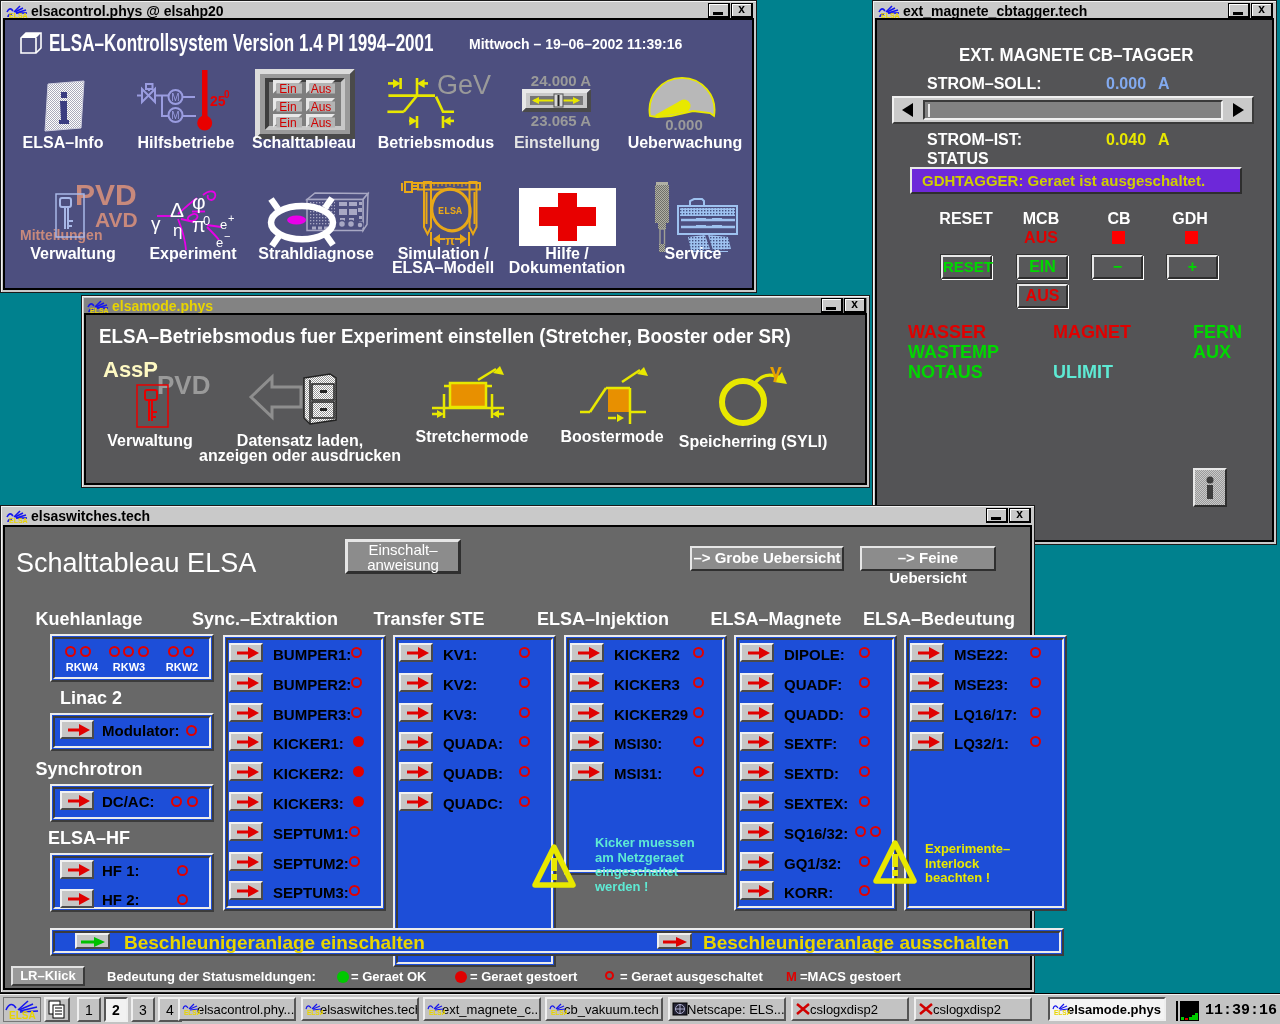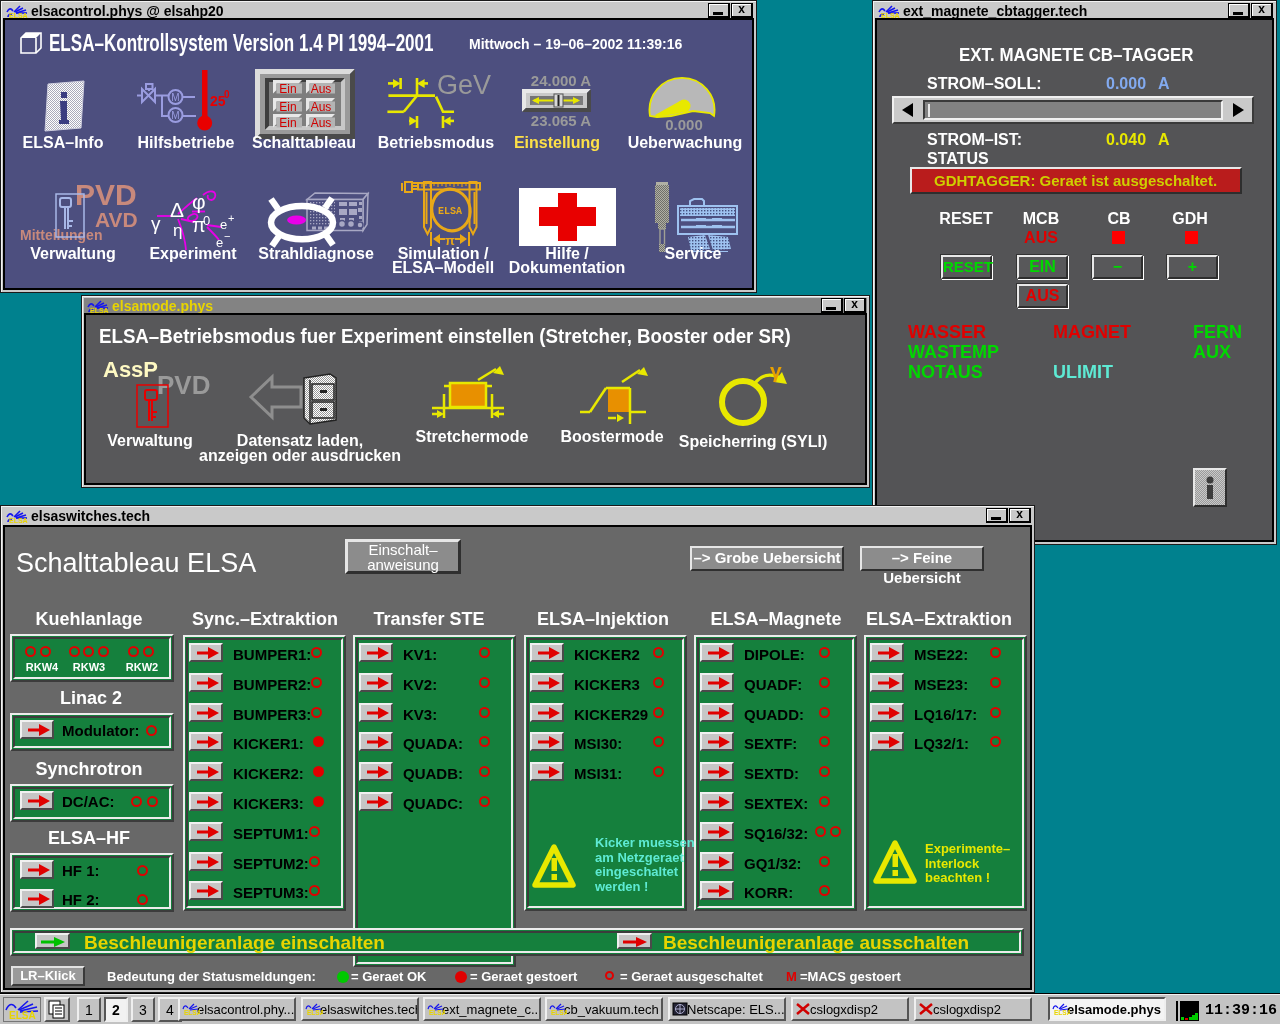--- a/index.html
+++ b/index.html
@@ -7,21 +7,21 @@
   body { background:#00818e; font-family:"Liberation Sans", sans-serif; position:relative; }
   .abs { position:absolute; }
   .win { position:absolute; background:#c9c9c9; border:1px solid #1a1a1a; box-shadow: inset 1px 1px 0 #f2f2f2; }
   .tbar { position:absolute; left:2px; top:2px; right:2px; height:16px; }
   .ttxt { position:absolute; left:28px; top:0px; font-size:14px; font-weight:bold; color:#000; letter-spacing:0px; }
   .tbtns { position:absolute; right:1px; top:0px; }
   .tbtn { display:inline-block; width:22px; height:15px; background:#c9c9c9; border:2px solid #000; border-left-width:1px; border-top-width:1px; position:relative; margin-left:1px; vertical-align:top; box-shadow: inset 1px 1px 0 #fff; }
   .content { position:absolute; left:2px; right:2px; bottom:2px; border:2px solid #000; }
   .elsaicon { width:22px; height:15px; position:absolute; left:3px; top:1px; }
   
-  .panel { position:absolute; background:#15803d; border:2px solid; border-color:#ececec #3c3c3c #3c3c3c #ececec; }
+  .panel { position:absolute; background:#1d4ed8; border:2px solid; border-color:#ececec #3c3c3c #3c3c3c #ececec;margin-left:40px; }
   .panel::before { content:''; position:absolute; left:1px; top:1px; right:1px; bottom:1px; border:2px solid; border-color:#3c3c3c #ececec #ececec #3c3c3c; pointer-events:none; }
   .hdr { position:absolute; color:#fff; font-weight:bold; font-size:18px; white-space:nowrap; transform:translateX(-50%); }
   .arrbtn { position:absolute; width:34px; height:19px; background:#c6c6c6; border:2px solid; border-color:#f0f0f0 #4a4a4a #4a4a4a #f0f0f0; }
   .arrbtn svg { position:absolute; left:3px; top:2px; }
   .rowlab { position:absolute; font-size:15px; font-weight:bold; color:#000; white-space:nowrap; }
   .circ { position:absolute; width:11px; height:11px; border-radius:50%; border:2.5px solid #e00000; }
   .circ.fill { background:#e00000; border-color:#e00000; }
   .whead { position:absolute; color:#fff; font-weight:bold; font-size:16px; white-space:nowrap; }
   .glab { position:absolute; font-weight:bold; font-size:16px; white-space:nowrap; }
   .btn3d { position:absolute; background:#58585a; border:2px solid; border-color:#e8e8e8 #2e2e2e #2e2e2e #e8e8e8; box-shadow:1px 1px 0 #fff, -1px -1px 0 #333; text-align:center; font-weight:bold; }
@@ -62,21 +62,21 @@
         </div>
         <div class="abs" style="right:2px;top:2px;width:20px;height:16px;"><svg width="20" height="16">
               <polygon points="5,1 16,8 5,15" fill="#000"></polygon>
             </svg></div>
       </div>
     </div>
     <div class="whead" style="left:50px;top:111px;">STROM–IST:</div>
     <div class="glab" style="left:229px;top:111px;color:#e8e800;">0.040</div>
     <div class="glab" style="left:281px;top:111px;color:#e8e800;">A</div>
     <div class="whead" style="left:50px;top:130px;">STATUS</div>
-    <div class="abs" style="left:33px;top:147px;width:332px;height:27px;background:#b91c1c;border:2px solid;border-color:#e8e8e8 #2e2e2e #2e2e2e #e8e8e8;padding-left:12px;">
+    <div class="abs" style="left:33px;top:147px;width:332px;height:27px;background:#6d28d9;border:2px solid;border-color:#e8e8e8 #2e2e2e #2e2e2e #e8e8e8;">
       <div style="font-size:15px;font-weight:bold;color:#cfcf00;padding:3px 0 0 10px;">GDHTAGGER: Geraet ist ausgeschaltet.</div>
     </div>
     <div class="whead" style="left:89px;top:190px;transform:translateX(-50%);">RESET</div>
     <div class="whead" style="left:164px;top:190px;transform:translateX(-50%);">MCB</div>
     <div class="whead" style="left:242px;top:190px;transform:translateX(-50%);">CB</div>
     <div class="whead" style="left:313px;top:190px;transform:translateX(-50%);">GDH</div>
     <div class="glab" style="left:164px;top:209px;transform:translateX(-50%);color:#e00000;">AUS</div>
     <div class="abs" style="left:235px;top:211px;width:13px;height:13px;background:#f00;"></div>
     <div class="abs" style="left:308px;top:211px;width:13px;height:13px;background:#f00;"></div>
     <div class="btn3d" style="left:64px;top:235px;width:51px;height:24px;color:#00d800;font-size:15px;line-height:20px;">RESET</div>
@@ -231,21 +231,21 @@
         <div style="position: absolute; left: 642px; top: 51px; width: 72px; height: 66px;"><svg width="72" height="66" viewBox="0 0 72 66">
             <path d="M3,45 A32.5 32.5 0 1 1 67,45 L63,42 L46,40 L24,45 L10,46 Z" fill="#b8b8b8" stroke="#e8e800" stroke-width="1.8"></path>
             <polygon points="8,44 33,30 41,32 42,38 33,42 10,46" fill="#e8e800"></polygon>
             <circle cx="37" cy="35" r="6.5" fill="#e8e800"></circle>
           </svg></div>
         <div style="position: absolute; left: 679px; top: 98px; transform: translateX(-50%); color: rgb(154, 154, 154); font-weight: bold; font-size: 15px; white-space: nowrap; text-align: center; line-height: 14px;">0.000</div>
         <div style="position: absolute; left: 58px; top: 116px; transform: translateX(-50%); color: rgb(255, 255, 255); font-weight: bold; font-size: 16px; white-space: nowrap; text-align: center; line-height: 14px;">ELSA–Info</div>
         <div style="position: absolute; left: 181px; top: 116px; transform: translateX(-50%); color: rgb(255, 255, 255); font-weight: bold; font-size: 16px; white-space: nowrap; text-align: center; line-height: 14px;">Hilfsbetriebe</div>
         <div style="position: absolute; left: 299px; top: 116px; transform: translateX(-50%); color: rgb(255, 255, 255); font-weight: bold; font-size: 16px; white-space: nowrap; text-align: center; line-height: 14px;">Schalttableau</div>
         <div style="position: absolute; left: 431px; top: 116px; transform: translateX(-50%); color: rgb(255, 255, 255); font-weight: bold; font-size: 16px; white-space: nowrap; text-align: center; line-height: 14px;">Betriebsmodus</div>
-        <div style="position: absolute; left: 552px; top: 116px; transform: translateX(-50%); color: #fde047; font-weight: bold; font-size: 16px; white-space: nowrap; text-align: right; line-height: 14px;">Einstellung</div>
+        <div style="position: absolute; left: 552px; top: 116px; transform: translateX(-50%); color: #e5e5e5; font-weight: bold; font-size: 16px; white-space: nowrap; text-align: right; line-height: 14px;">Einstellung</div>
         <div style="position: absolute; left: 680px; top: 116px; transform: translateX(-50%); color: rgb(255, 255, 255); font-weight: bold; font-size: 16px; white-space: nowrap; text-align: center; line-height: 14px;">Ueberwachung</div>
         <div style="position: absolute; left: 70px; top: 158px; font-size: 30px; font-weight: bold; color: rgb(200, 137, 124);">PVD</div>
         <div style="position: absolute; left: 90px; top: 188px; font-size: 21px; font-weight: bold; color: rgb(200, 137, 124);">AVD</div>
         <div style="position: absolute; left: 15px; top: 207px; font-size: 14px; font-weight: bold; color: rgb(200, 137, 124);">Mitteilungen</div>
         <div style="position: absolute; left: 50px; top: 173px; width: 30px; height: 45px;"><svg width="30" height="45" viewBox="0 0 30 45">
             <rect x="1" y="1" width="28" height="43" fill="none" stroke="#a8b8e8" stroke-width="1.5"></rect>
             <g stroke="#a8b8e8" stroke-width="2" fill="none">
               <rect x="5" y="5" width="11" height="9" rx="2"></rect>
               <line x1="10" y1="14" x2="10" y2="36"></line>
               <line x1="13" y1="14" x2="13" y2="36"></line>
@@ -511,21 +511,21 @@
         </g>
         <text x="3" y="14" font-size="7" font-weight="bold" fill="#e8d400" font-family="Liberation Sans">ELSA</text>
       </svg>
     <div class="ttxt">elsaswitches.tech</div>
     <div class="tbtns"><span class="tbtn"><span style="position:absolute;left:4px;top:8px;width:10px;height:3px;background:#000"></span></span><span class="tbtn" style="text-align:center;font-size:12px;font-weight:bold;line-height:11px;">x</span></div>
   </div>
   <div class="content" style="top:19px; background:#686868;" id="winD">
     <div class="abs" style="left:11px;top:21px;font-size:27px;color:#fff;">Schalttableau ELSA</div>
     <div class="abs" style="left:340px;top:12px;width:116px;height:35px;background:#8c8c8c;border:3px solid;border-color:#e6e6e6 #2f2f2f #2f2f2f #e6e6e6;text-align:center;color:#fff;font-size:15px;line-height:15px;">Einschalt–<br>anweisung</div>
     <div class="abs" style="left:685px;top:19px;width:154px;height:25px;background:#8c8c8c;border:2px solid;border-color:#e6e6e6 #2f2f2f #2f2f2f #e6e6e6;text-align:center;color:#fff;font-weight:bold;font-size:15px;line-height:20px;">–&gt; Grobe Uebersicht</div>
-    <div class="abs" style="left:855px;top:19px;width:124px;height:25px;background:#8c8c8c;border:2px solid;border-color:#e6e6e6 #2f2f2f #2f2f2f #e6e6e6;text-align:center;color:#fff;font-weight:bold;font-size:15px;line-height:20px;">–&gt; Feine Uebersicht</div>
+    <div class="abs" style="left:855px;top:19px;width:136px;height:25px;background:#8c8c8c;border:2px solid;border-color:#e6e6e6 #2f2f2f #2f2f2f #e6e6e6;text-align:center;color:#fff;font-weight:bold;font-size:15px;line-height:20px;">–&gt; Feine Uebersicht</div>
     <div id="panelsD">
         <div class="hdr" style="left: 84px; top: 82px;">Kuehlanlage</div>
         <div class="panel" style="left: 5px; top: 107px; width: 164px; height: 48px;">
           <div class="circ" style="left: 13px; top: 10px;"></div>
           <div class="circ" style="left: 28px; top: 10px;"></div>
           <div style="position: absolute; left: 30px; top: 25px; transform: translateX(-50%); color: rgb(255, 255, 255); font-weight: bold; font-size: 11px;">RKW4</div>
           <div class="circ" style="left: 57px; top: 10px;"></div>
           <div class="circ" style="left: 71px; top: 10px;"></div>
           <div class="circ" style="left: 86px; top: 10px;"></div>
           <div style="position: absolute; left: 77px; top: 25px; transform: translateX(-50%); color: rgb(255, 255, 255); font-weight: bold; font-size: 11px;">RKW3</div>
@@ -695,21 +695,21 @@
           <div class="arrbtn" style="left: 4px; top: 155px;">
             <svg width="28" height="13">
               <line x1="3" y1="6" x2="17" y2="6" stroke="#e00000" stroke-width="3"></line>
               <polygon points="14,0 25,6 14,12" fill="#e00000"></polygon>
             </svg>
           </div>
           <div class="rowlab" style="left: 48px; top: 158px;">QUADC:</div>
           <div class="circ" style="left: 124px; top: 159px;"></div>
         </div>
         <div class="hdr" style="left: 598px; top: 82px;">ELSA–Injektion</div>
-        <div class="panel" style="left: 519px; top: 108px; width: 163px; height: 276px;">
+        <div class="panel" style="left: 519px; top: 108px; width: 163px; height: 240px;">
           <div class="arrbtn" style="left: 4px; top: 6px;">
             <svg width="28" height="13">
               <line x1="3" y1="6" x2="17" y2="6" stroke="#e00000" stroke-width="3"></line>
               <polygon points="14,0 25,6 14,12" fill="#e00000"></polygon>
             </svg>
           </div>
           <div class="rowlab" style="left: 48px; top: 9px;">KICKER2</div>
           <div class="circ" style="left: 127px; top: 10px;"></div>
           <div class="arrbtn" style="left: 4px; top: 35.8px;">
             <svg width="28" height="13">
@@ -813,21 +813,21 @@
           <div class="circ" style="left: 123px; top: 218.6px;"></div>
           <div class="arrbtn" style="left: 4px; top: 244.4px;">
             <svg width="28" height="13">
               <line x1="3" y1="6" x2="17" y2="6" stroke="#e00000" stroke-width="3"></line>
               <polygon points="14,0 25,6 14,12" fill="#e00000"></polygon>
             </svg>
           </div>
           <div class="rowlab" style="left: 48px; top: 247.4px;">KORR:</div>
           <div class="circ" style="left: 123px; top: 248.4px;"></div>
         </div>
-        <div class="hdr" style="left: 934px; top: 82px;">ELSA–Extraktion</div>
+        <div class="hdr" style="left: 934px; top: 82px;">ELSA–Bedeutung</div>
         <div class="panel" style="left: 859px; top: 108px; width: 163px; height: 276px;">
           <div class="arrbtn" style="left: 4px; top: 6px;">
             <svg width="28" height="13">
               <line x1="3" y1="6" x2="17" y2="6" stroke="#e00000" stroke-width="3"></line>
               <polygon points="14,0 25,6 14,12" fill="#e00000"></polygon>
             </svg>
           </div>
           <div class="rowlab" style="left: 48px; top: 9px;">MSE22:</div>
           <div class="circ" style="left: 124px; top: 10px;"></div>
           <div class="arrbtn" style="left: 4px; top: 35.8px;">

